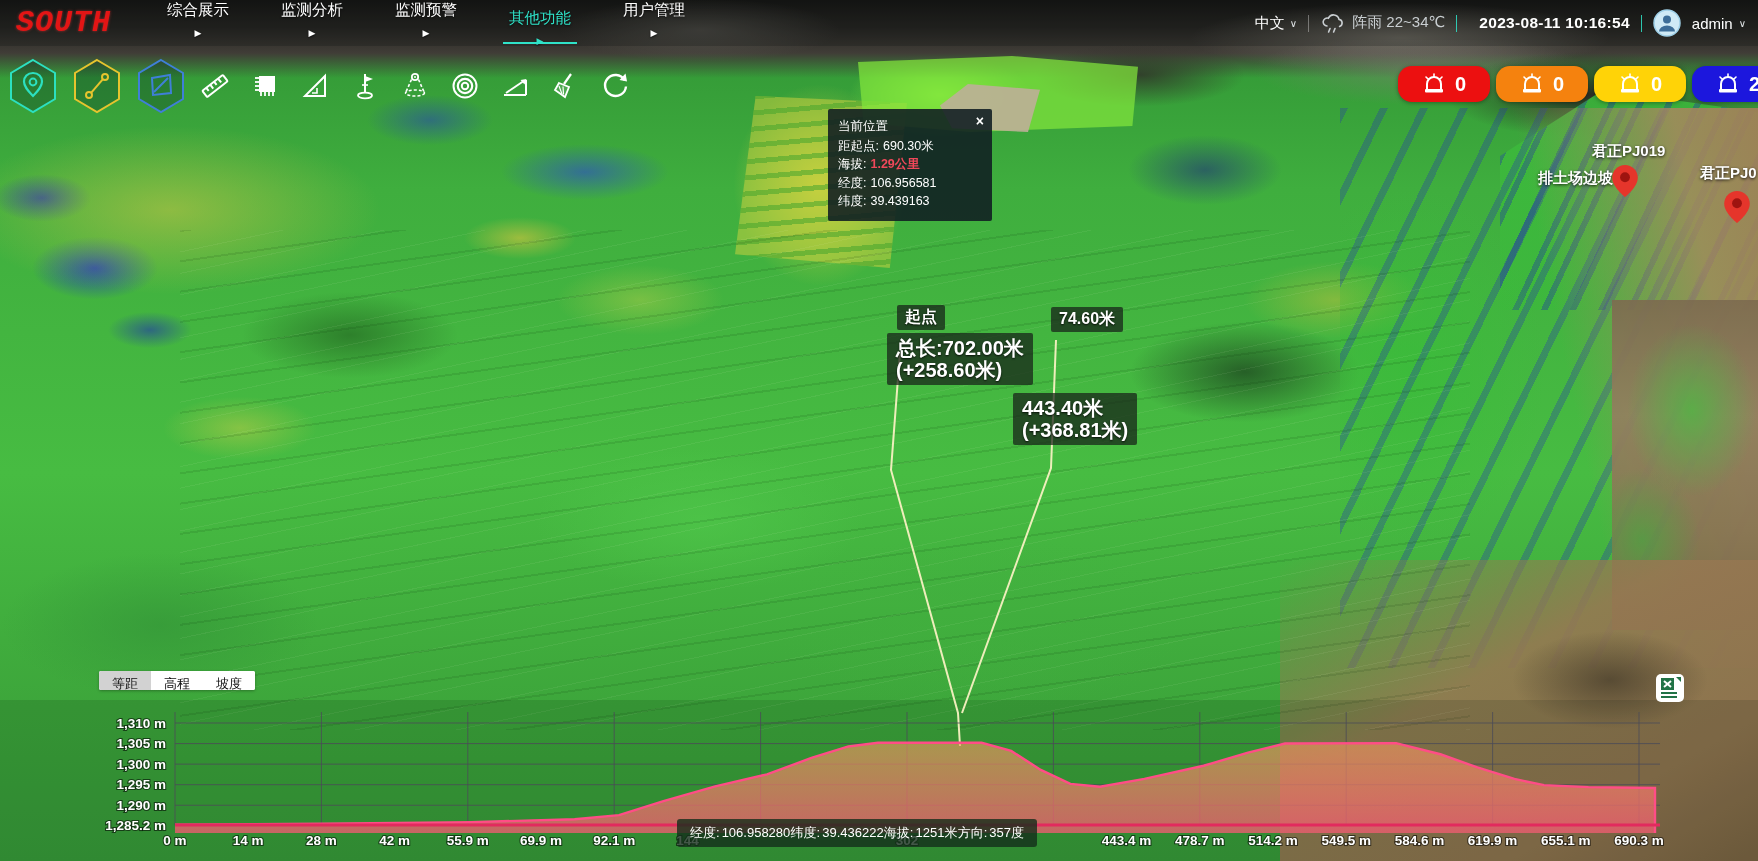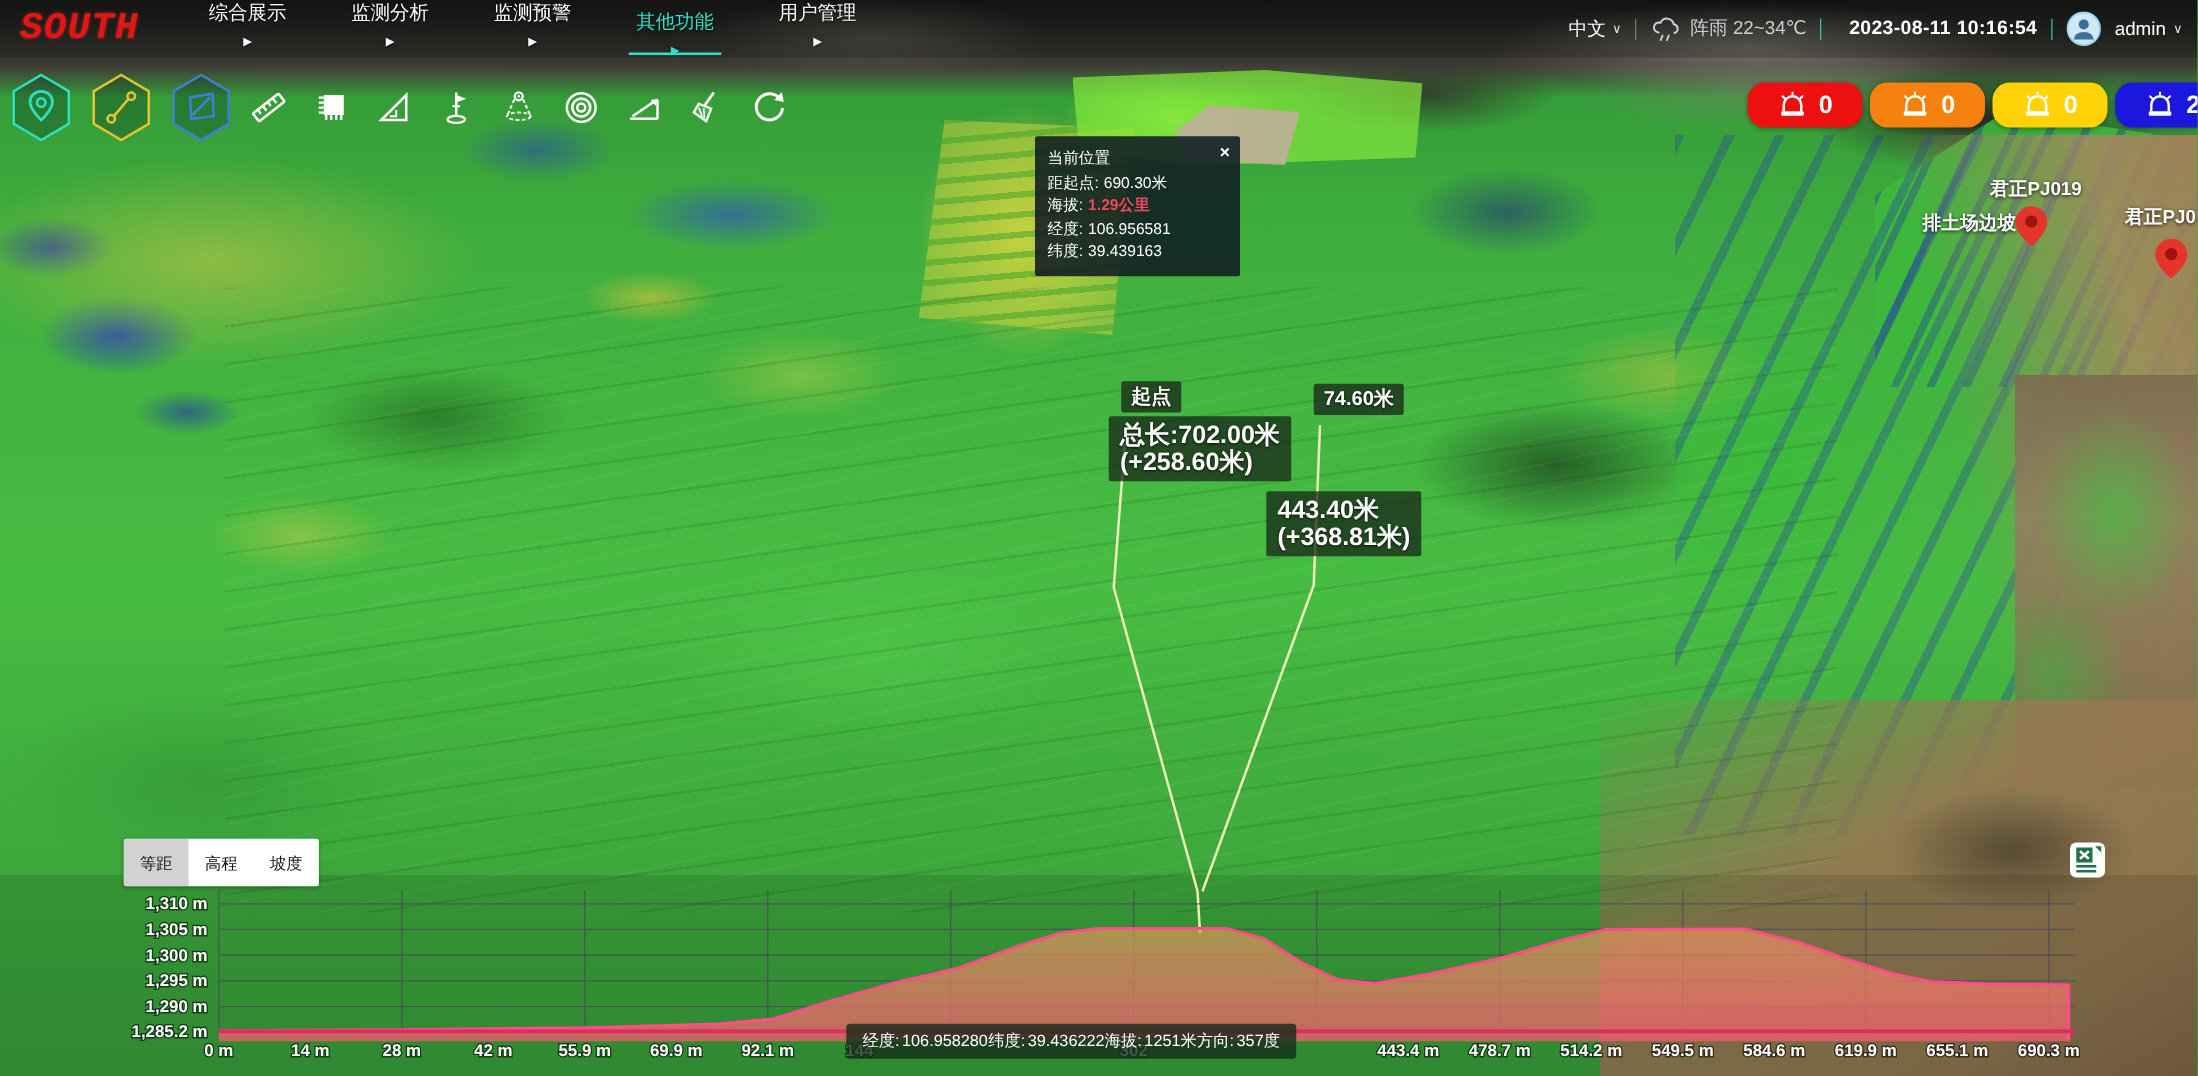--- a/index.html
+++ b/index.html
@@ -121,21 +121,21 @@
 
   
   .marker-label{position:absolute;z-index:5;color:#fff;font-size:15px;font-weight:bold;
     text-shadow:0 1px 3px rgba(0,0,0,.85);white-space:nowrap;cursor:pointer;}
   .pin{position:absolute;z-index:5;cursor:pointer;}
 
   
   #overlay-svg{position:absolute;inset:0;z-index:3;pointer-events:none;}
   .tick{fill:#fff;font:600 13.5px "Liberation Sans","DejaVu Sans",sans-serif;
     paint-order:stroke;stroke:rgba(0,0,0,.55);stroke-width:2.2px;}
-  .tabs{position:absolute;left:99px;top:671px;display:flex;height:38px;z-index:5;
+  .tabs{position:absolute;left:99px;top:671px;display:flex;height:19px;z-index:5;
     background:#fff;border-radius:2px;overflow:hidden;box-shadow:0 1px 3px rgba(0,0,0,.3);}
   .tab{border:none;background:#fff;font-size:13px;color:#111;padding:0 13px;cursor:pointer;line-height:25px;}
   .tab.active{background:#d2d2d2;}
   .excel-btn{position:absolute;left:1655px;top:673px;width:30px;height:30px;z-index:5;
     border:none;background:none;padding:0;cursor:pointer;}
 
   
   .status-bar{position:absolute;left:677px;top:819px;width:360px;height:28px;z-index:4;
     background:rgba(20,45,26,.8);border-radius:3px;display:flex;align-items:center;
     justify-content:space-between;padding:0 13px;box-sizing:border-box;color:#fff;font-size:13px;}

